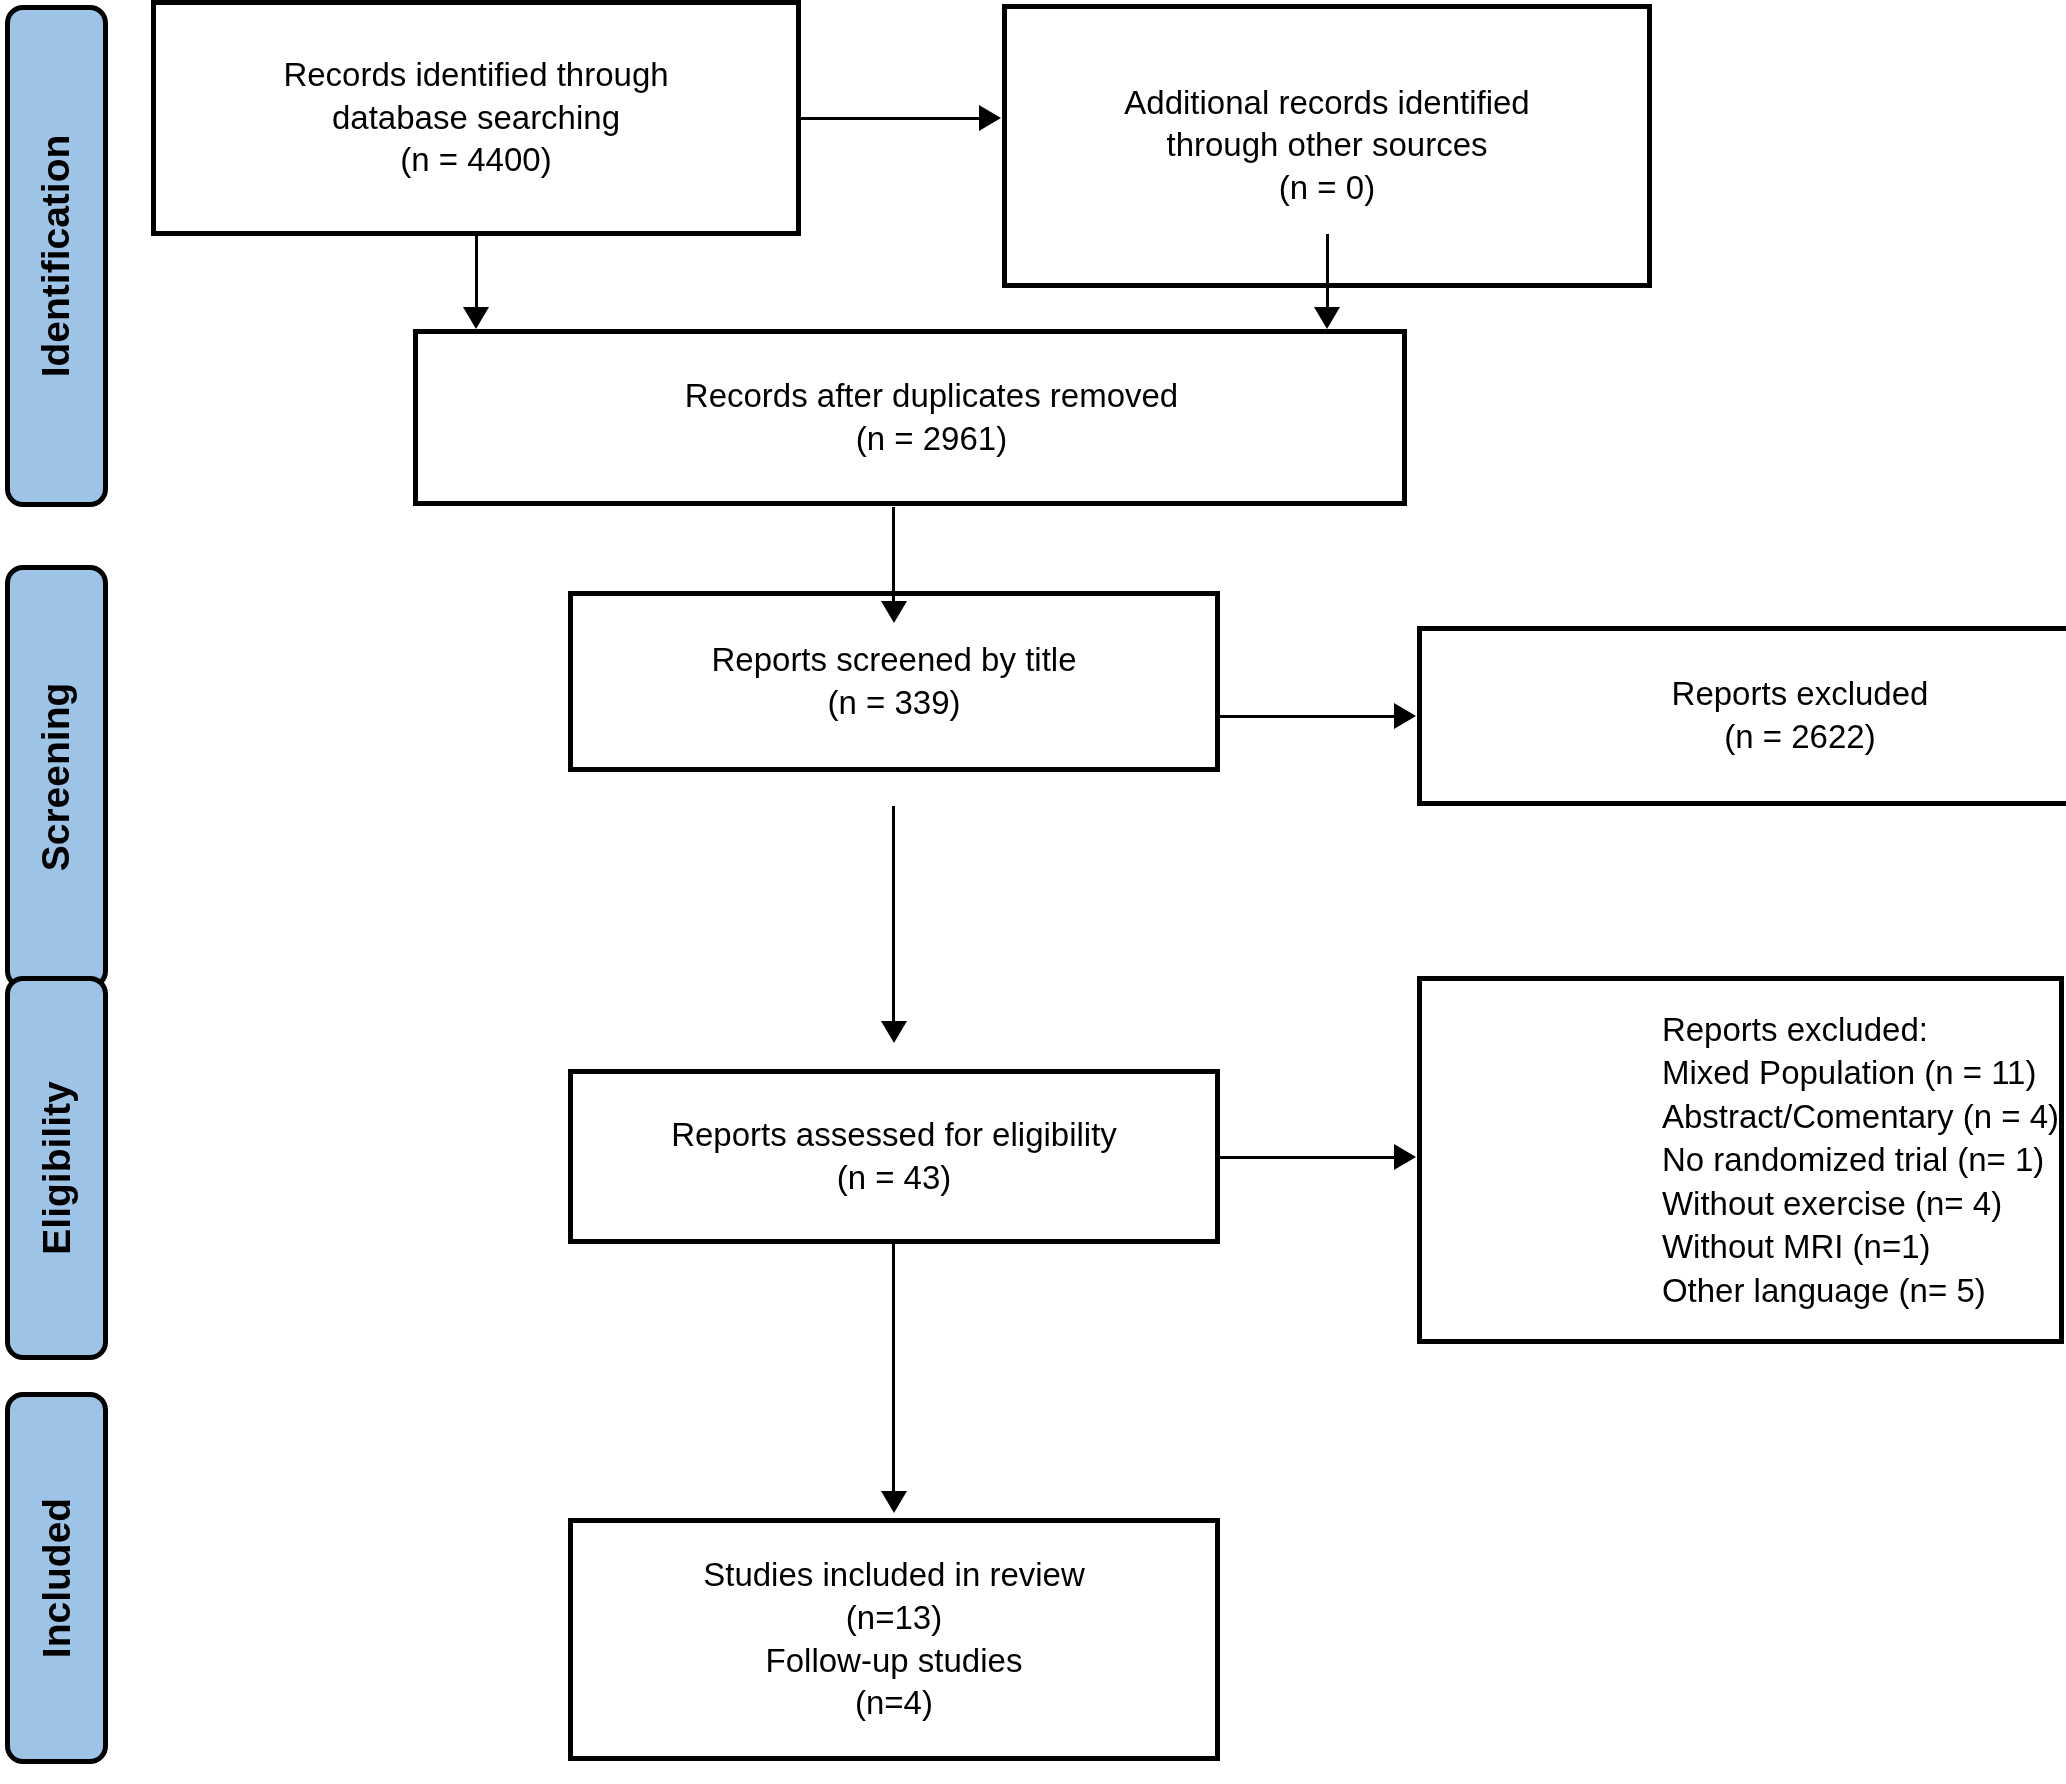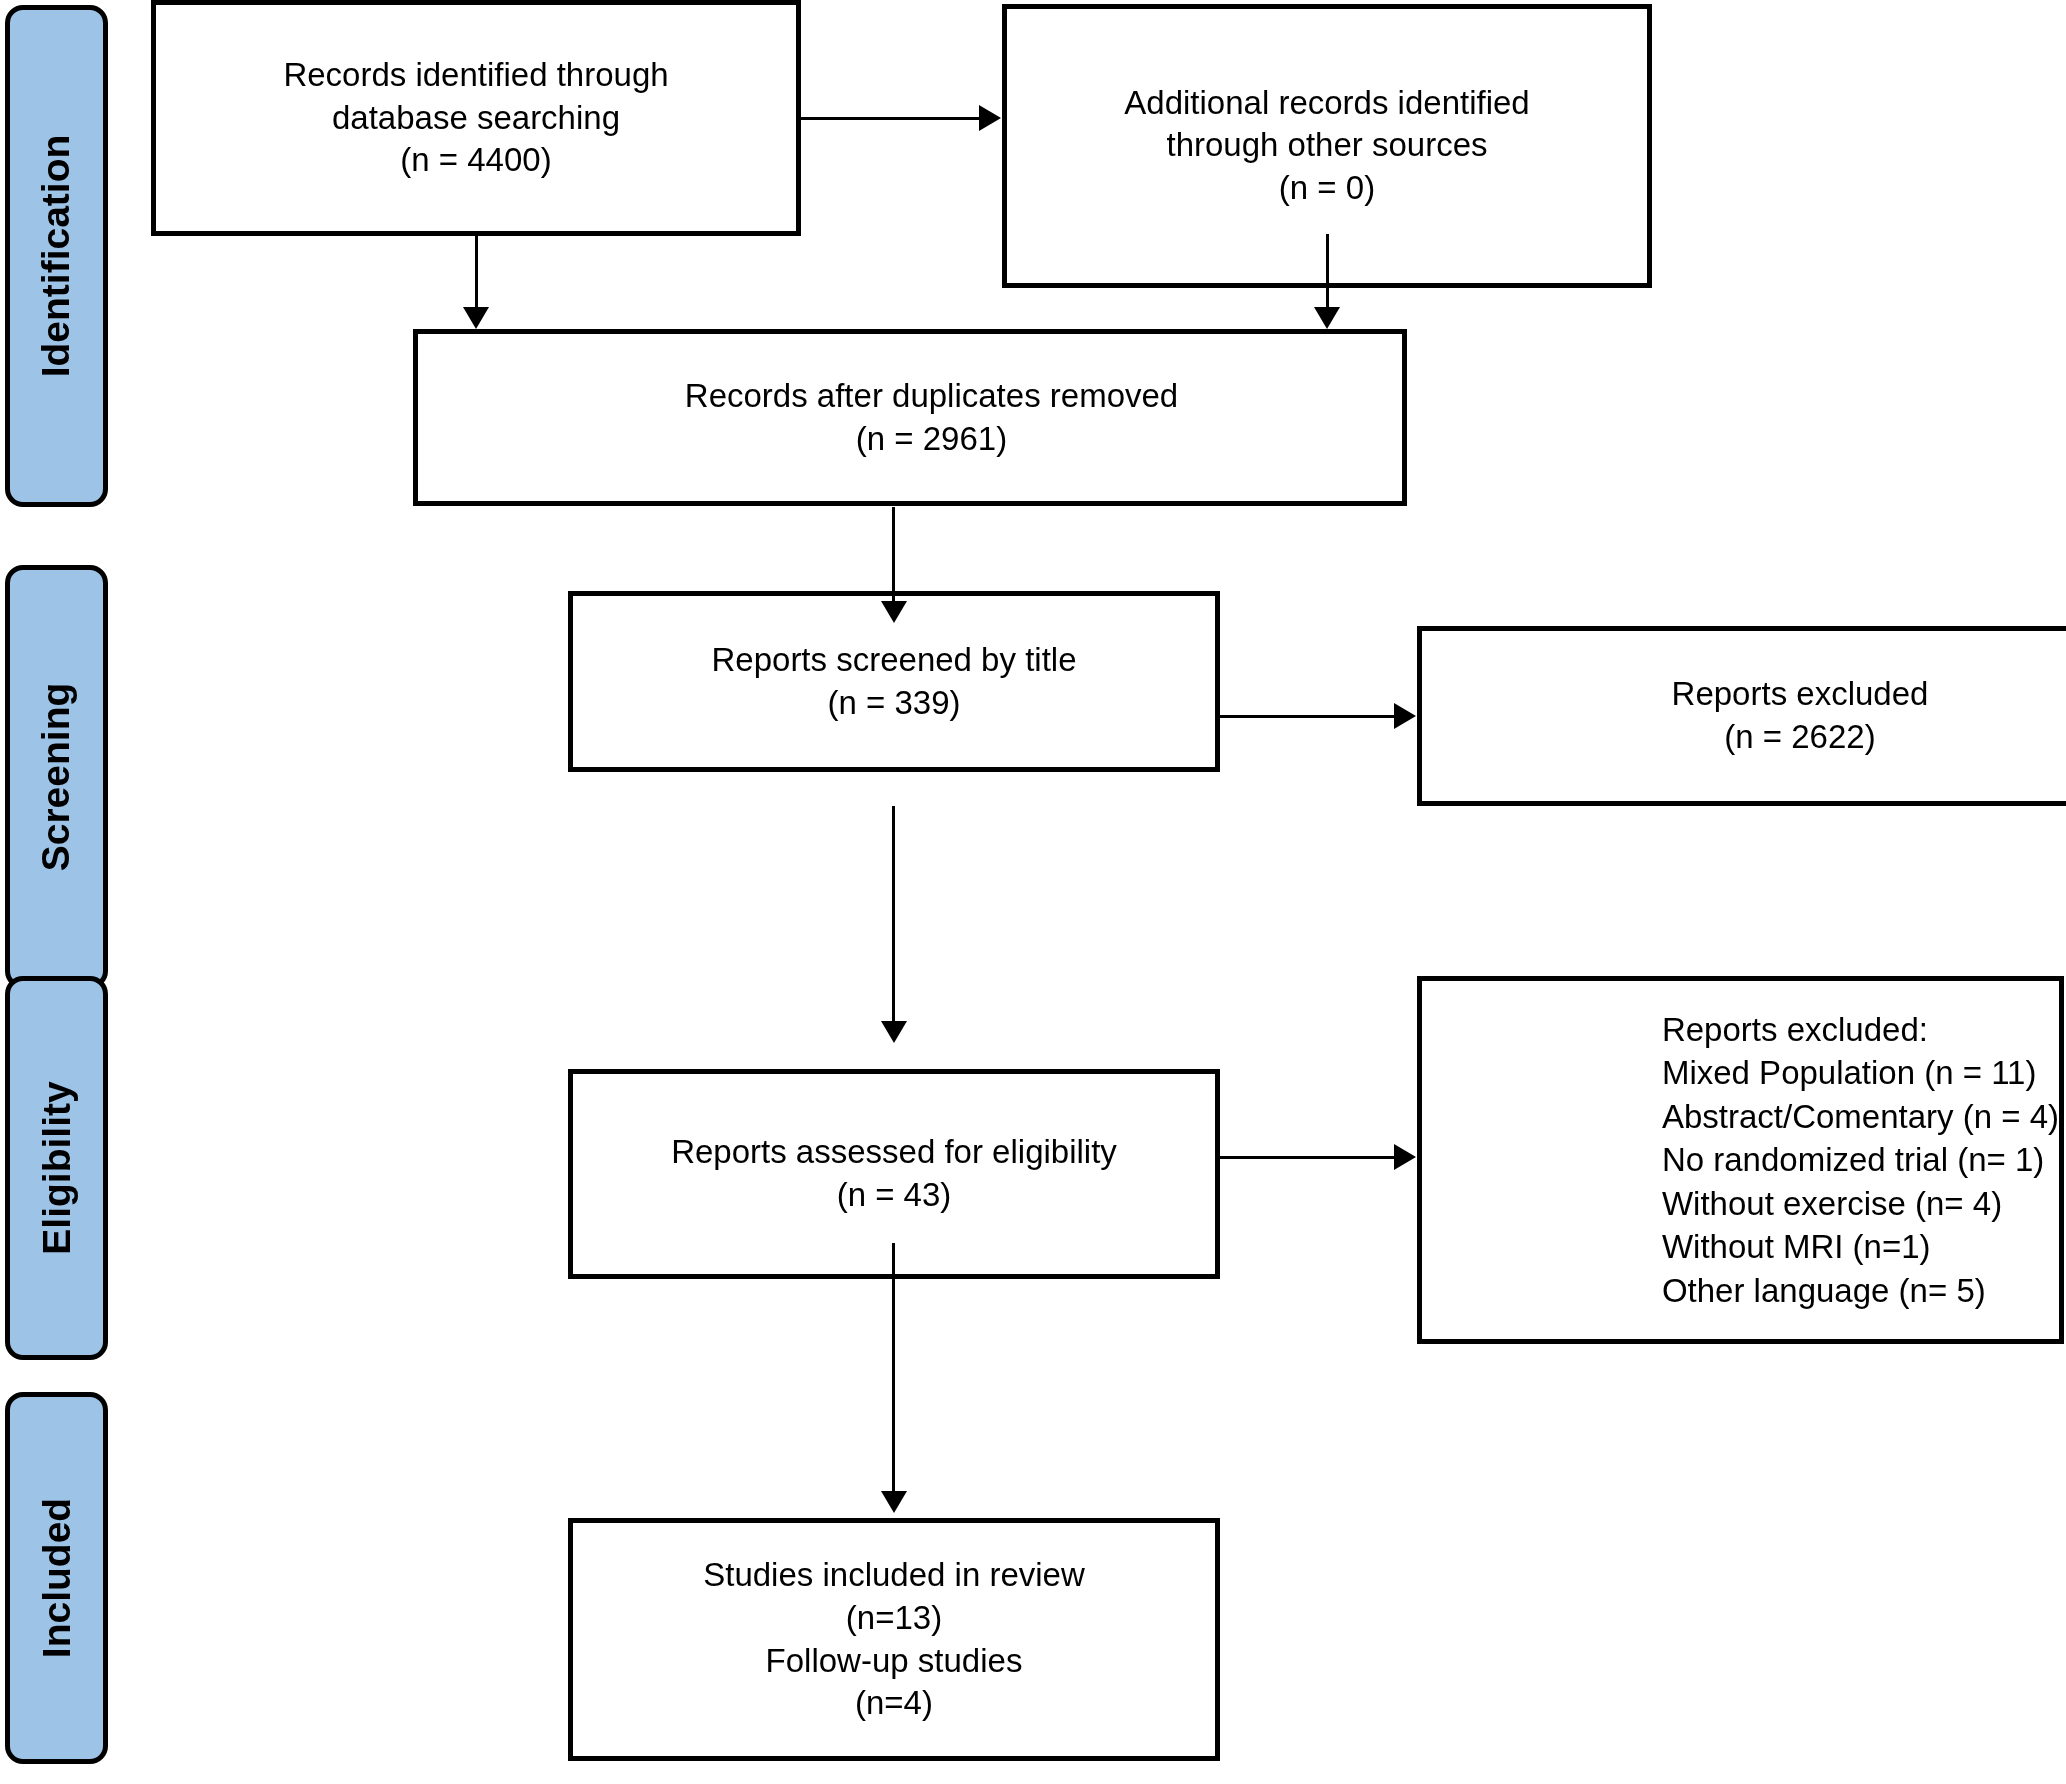--- a/index.html
+++ b/index.html
@@ -148,21 +148,21 @@
     <div class="box-text">Reports excluded
 (n = 2622)</div>
   </div>
 
   <div class="v-line" style="left:892px; top:507px; height:97px;"></div>
   <div class="arrow-down" style="left:881px; top:601px;"></div>
 
   <div class="h-line" style="left:1220px; top:715px; width:175px;"></div>
   <div class="arrow-right" style="left:1394px; top:703px;"></div>
 
-  <div class="box" style="left:568px; top:1069px; width:652px; height:210px;">
+  <div class="box" style="left:568px; top:1069px; width:652px; height:175px;">
     <div class="box-text">Reports assessed for eligibility
 (n = 43)</div>
   </div>
 
   <div class="box left-align" style="left:1417px; top:976px; width:647px; height:368px;">
     <div class="box-text">Reports excluded:
     Mixed Population (n = 11)
     Abstract/Comentary (n = 4)
     No randomized trial (n= 1)
     Without exercise (n= 4)

